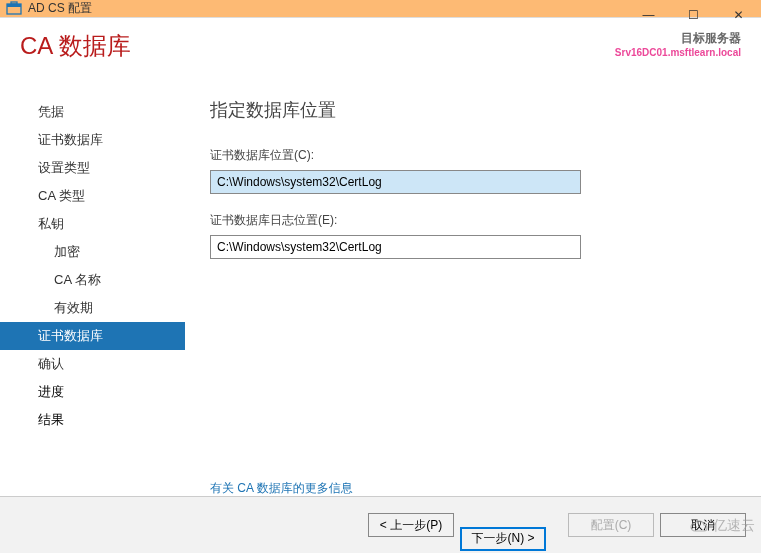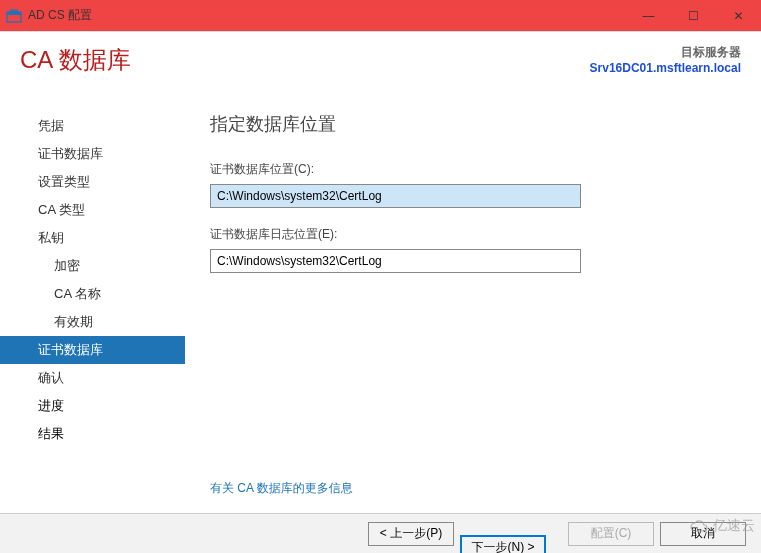--- a/index.html
+++ b/index.html
@@ -8,25 +8,24 @@
     font-family: "Microsoft YaHei", "Segoe UI", sans-serif;
     font-size: 12px;
     background: #fff;
     color: #333;
     width: 761px;
     height: 553px;
     overflow: hidden;
     position: relative;
   }
   .titlebar {
-    height: 32px;
-    display: flex;
-    align-items: center;
+    height: 18px;
+    display: flex;
     border-bottom: 1px solid #ddd;
-    background: #ef4444;
+    background: #fdba74;
   }
   .titlebar .icon {
     width: 16px;
     height: 16px;
     margin: 0 6px;
   }
   .titlebar .title {
     flex: 1;
     font-size: 12px;
     color: #333;
@@ -54,23 +53,23 @@
   .server-block {
     text-align: right;
     font-size: 12px;
   }
   .server-label {
     color: #666;
     font-weight: 600;
     font-size: 12px;
   }
   .server-name {
-    color: #1d4ed8;
+    color: #ec4899;
     font-weight: 600;
-    font-size: 12px;
+    font-size: 10px;
   }
   .body-row {
     display: flex;
     height: 400px;
   }
   .sidebar {
     width: 185px;
     padding-top: 10px;
   }
   .side-item {
@@ -118,21 +117,21 @@
     cursor: pointer;
     position: absolute;
     bottom: 56px;
     left: 210px;
   }
   .button-row {
     position: absolute;
     bottom: 0;
     left: 0;
     right: 0;
-    height: 40px;
+    height: 57px;
     border-top: 1px solid #ccc;
     background: #f2f2f2;
     display: flex;
     align-items: center;
     justify-content: flex-end;
     padding-right: 15px;
     gap: 6px;
   }
   .btn {
     min-width: 86px;

